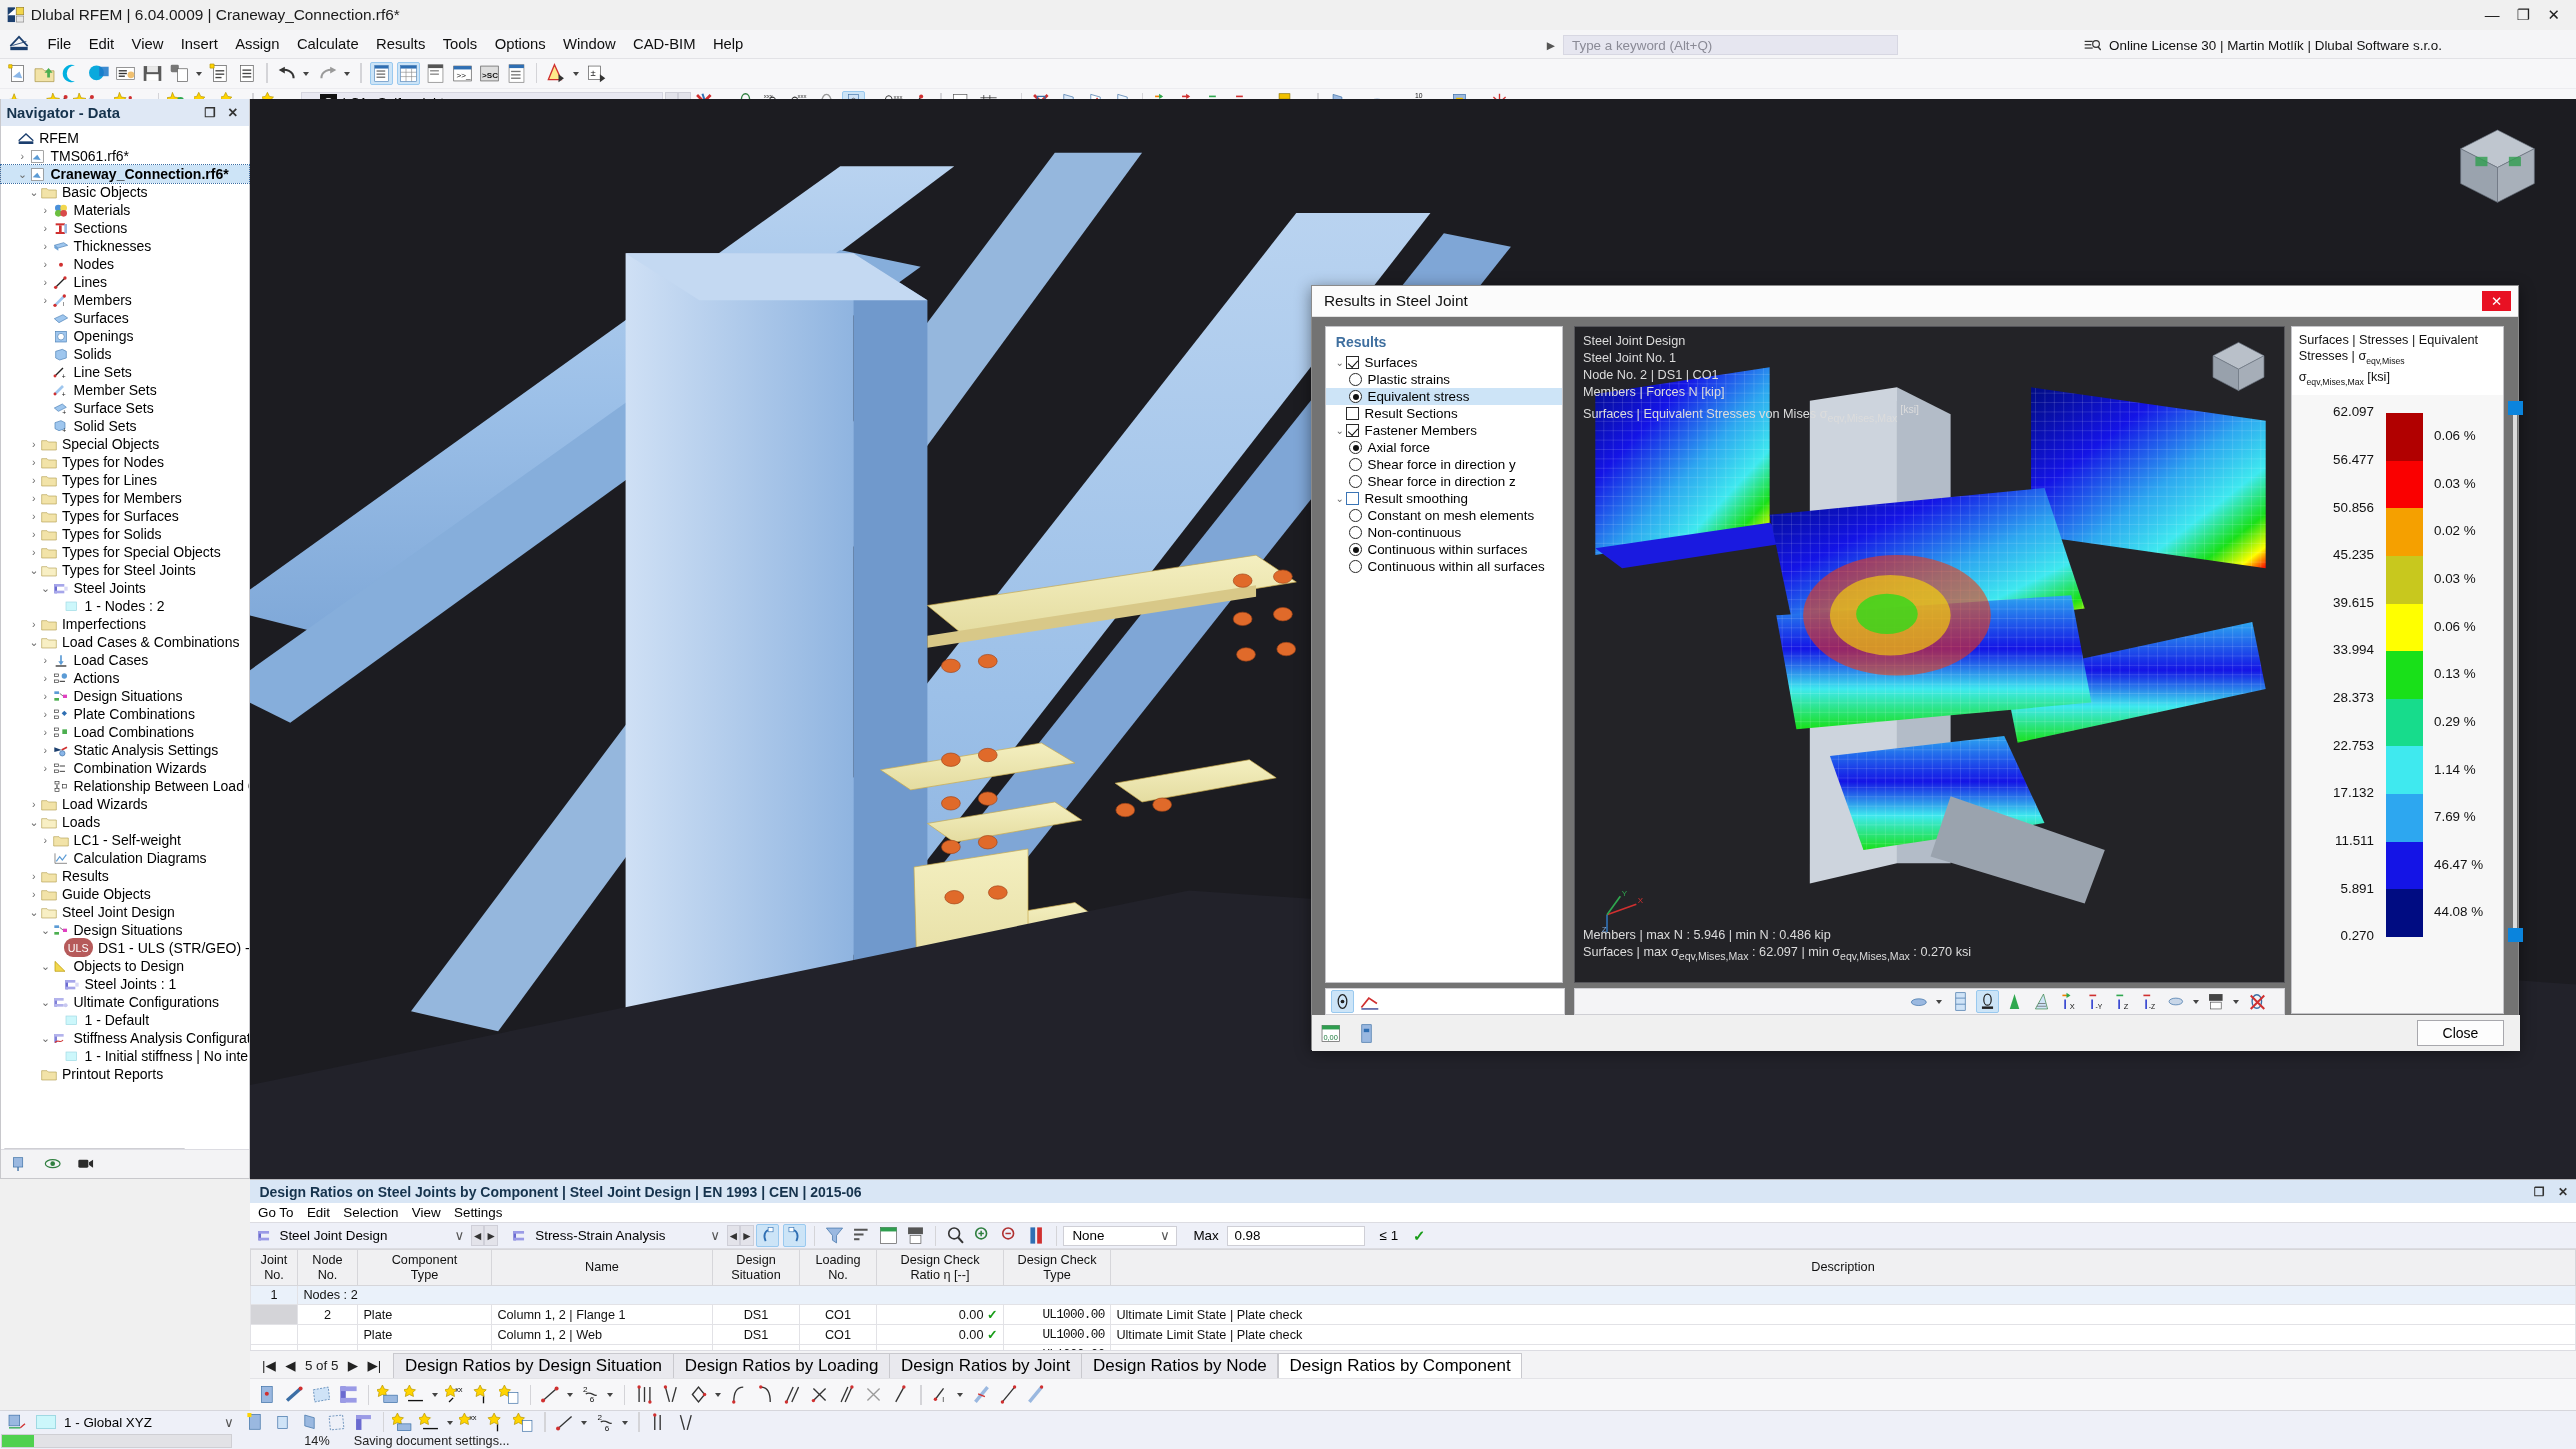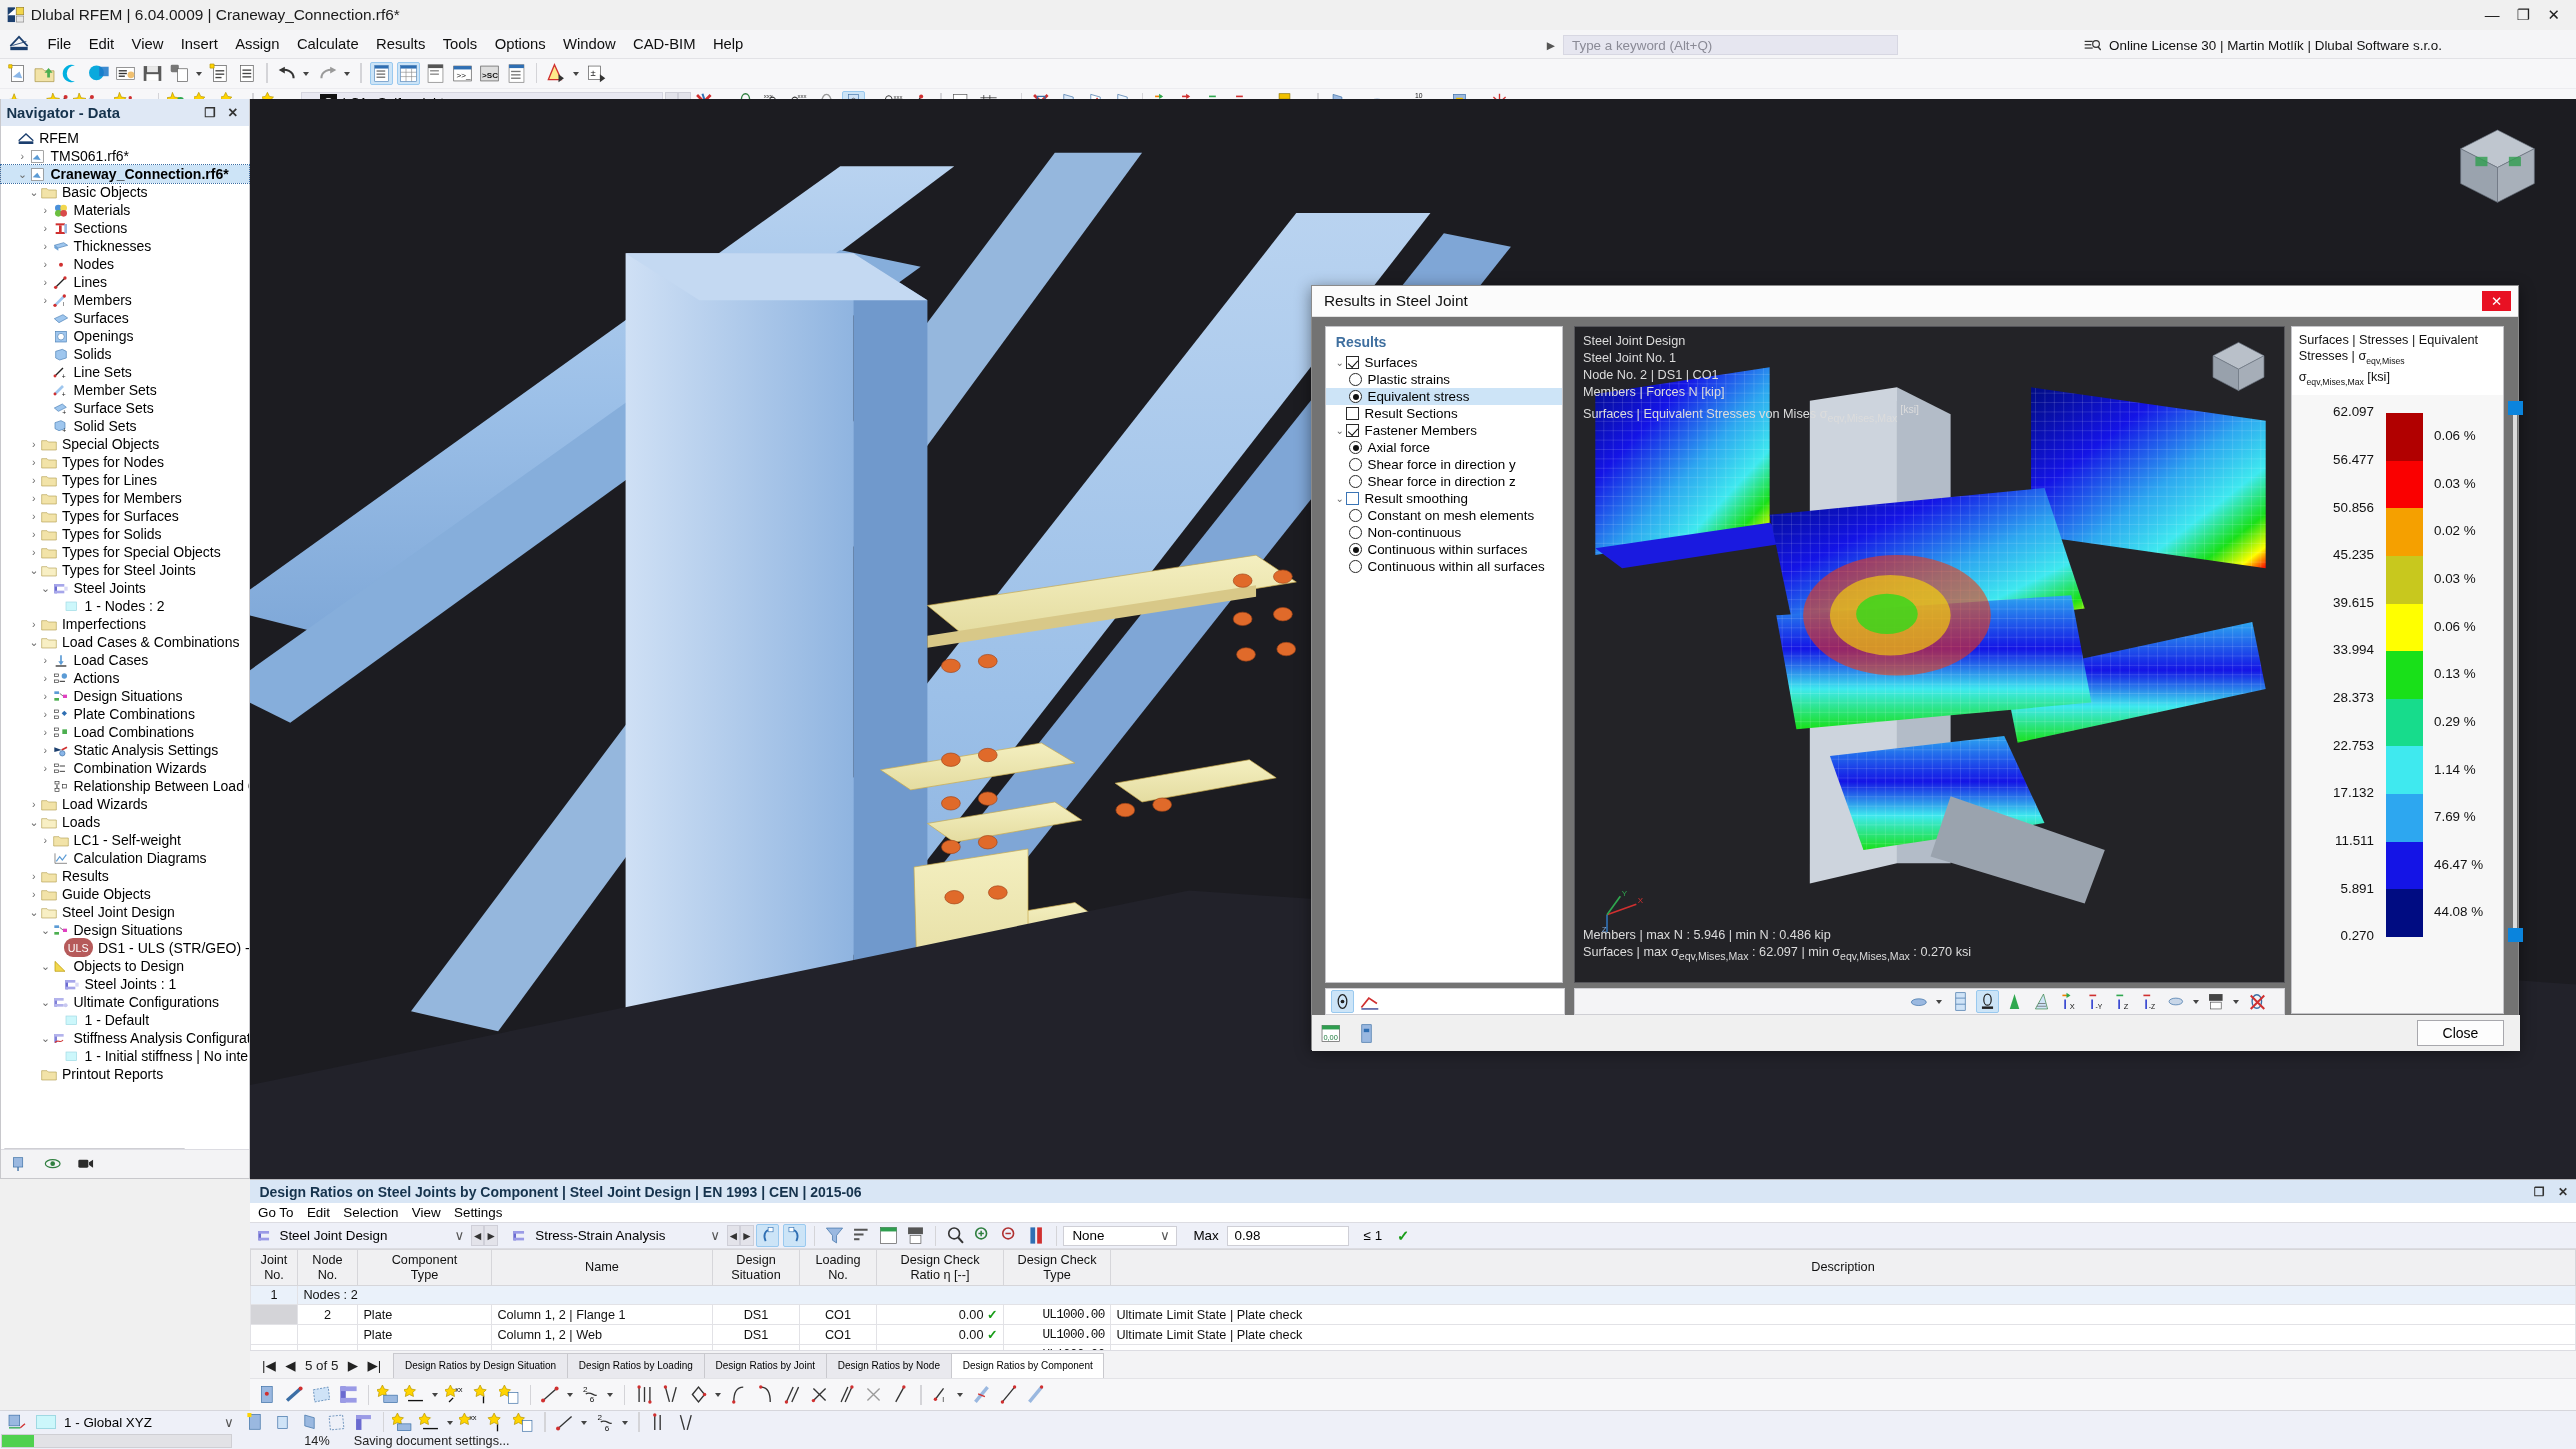--- a/index.html
+++ b/index.html
@@ -175,21 +175,21 @@
                 padding:1.3px 2.7px; height:36px; vertical-align:middle; line-height:14.8px;}
   .tp-table td{ border:0.7px solid #e2e2e6; padding:2px 5.4px; height:19px; color:#111; }
   .t-center{text-align:center;} .t-right{text-align:right;}
   .row-grp td{ background:#eaf1fa;}
   .cellgray{ background:#d4d4d8;}
   .chk{color:#1a9d1a; font-weight:bold;}
   .ul-num{ font-family:"Liberation Mono", monospace; letter-spacing:-0.7px;}
   .tabs{ position:absolute; left:0; bottom:32px; width:2326px; height:28px; display:flex; align-items:flex-end;
          background:#f3f3f5; border-top:0.7px solid #dcdce2;}
   .pager{ display:flex; align-items:center; gap:9.4px; padding:0 12px 5.4px 12px; font-size:13.4px; color:#222;}
-  .tab{ height:25.5px; padding:0 10.7px; display:flex; align-items:center; font-size:10px; border:0.7px solid #c9c9ce;
+  .tab{ height:25.5px; padding:0 10.7px; display:flex; align-items:center; font-size:17px; border:0.7px solid #c9c9ce;
         border-bottom:none; background:#e9e9ee; margin-right:-0.7px;}
   .tab.active{ background:#fff; }
   .bottomtb{ position:absolute; left:0; bottom:0; width:2326px; height:32px; background:#f7f7f9;
              display:flex; align-items:center; padding-left:4px; border-top:0.7px solid #e3e3e7;}
 
   
   .statusrow{
     position:absolute; left:0; top:1410px; width:2576px; height:23px; background:#eef0f8;
     display:flex; align-items:center; border-top:0.7px solid #d6d6dc;
   }
@@ -1491,21 +1491,21 @@
       <div class="tbtn"><svg viewBox="0 0 34 34">
             <rect x="8" y="5" width="7" height="24" fill="#2f6fb3"></rect>
             <rect x="18" y="5" width="7" height="24" fill="#d03030"></rect>
           </svg></div>
       <div class="tsep"></div>
       <div class="selbox" style="width:114px;background:#fff;border:0.7px solid #cfcfd6;height:20px">
         <span style="padding-left:8px">None</span>
         <span style="margin-left:auto;padding-right:6.7px;color:#555">∨</span>
       </div>
       <span style="margin-left:16px;font-size:13.4px">Max</span>
-      <div style="width:122px;height:20px;background:#fff;border:0.7px solid #cfcfd6;margin-left:8px;display:flex;align-items:center;padding-left:6.7px;font-size:13.4px">0.98</div>
+      <div style="width:138px;height:20px;background:#fff;border:0.7px solid #cfcfd6;margin-left:8px;display:flex;align-items:center;padding-left:6.7px;font-size:13.4px">0.98</div>
       <span style="margin-left:14.8px;font-size:13.4px">≤ 1</span>
       <span style="margin-left:14.8px;font-size:14.8px;color:#1a9d1a;font-weight:bold">✓</span>
     </div>
 
     <table class="tp-table">
       <colgroup>
         <col style="width:47px">
           <col style="width:60px">
           <col style="width:134px">
           <col style="width:221px">

